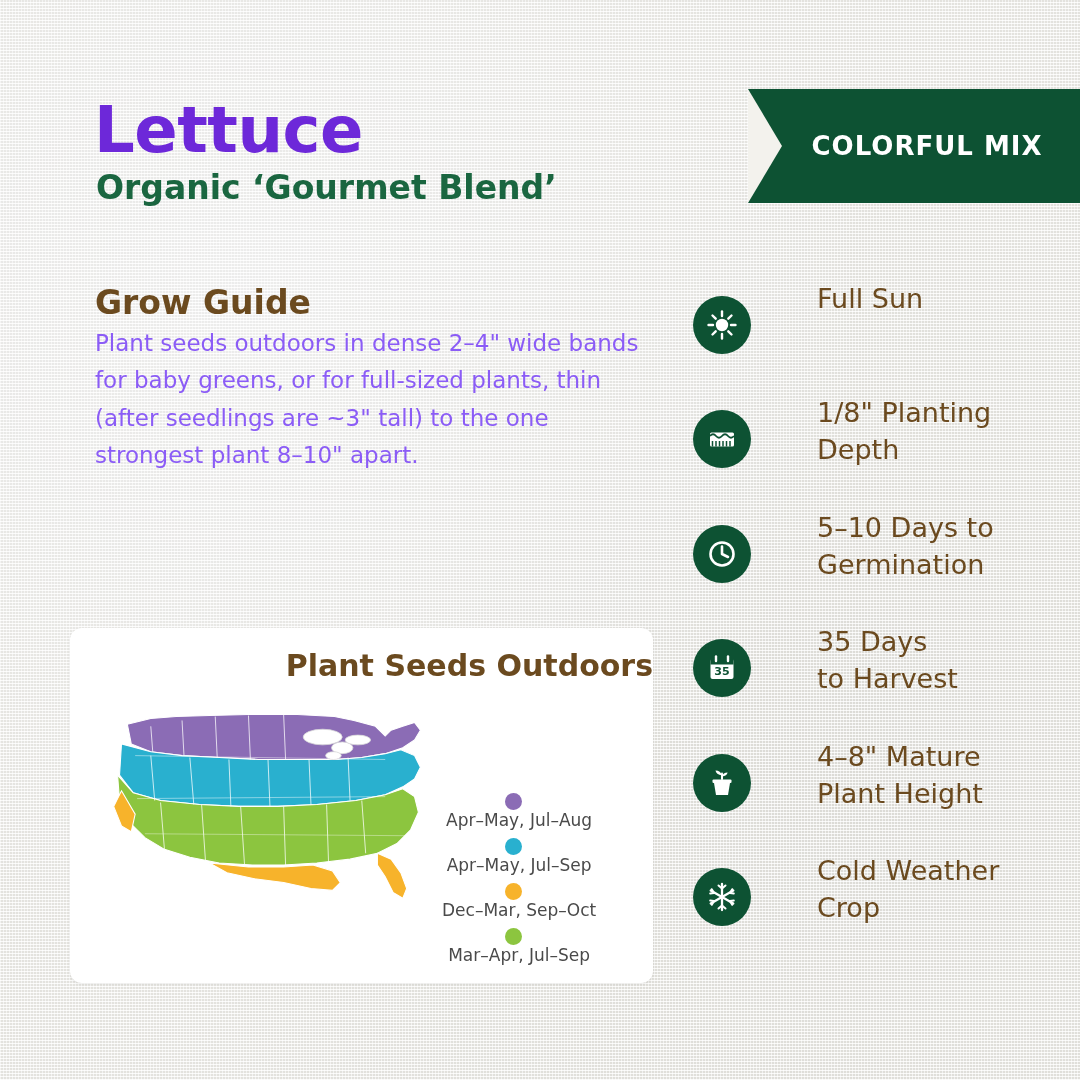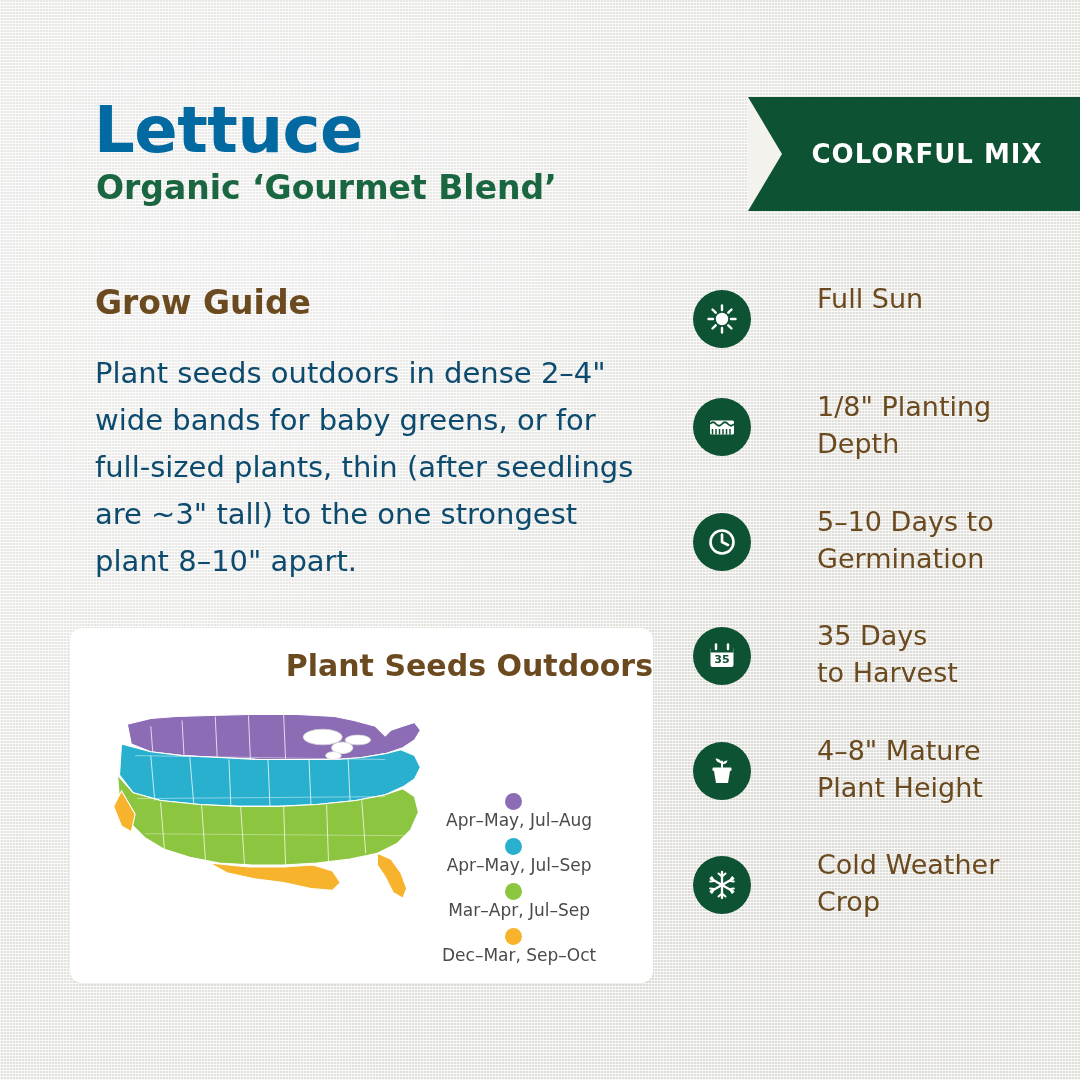--- a/index.html
+++ b/index.html
@@ -37,40 +37,40 @@
 
   
   .title {
     position: absolute;
     left: 94px;
     top: 98px;
     font-family: "DejaVu Sans", sans-serif;
     font-weight: bold;
     font-size: 64px;
     letter-spacing: -0.5px;
-    color: #0369a1;
+    color: #6d28d9;
     line-height: 1;
   }
 
   .subtitle {
     position: absolute;
     left: 96px;
     top: 170px;
     font-family: "DejaVu Sans", sans-serif;
     font-weight: bold;
     font-size: 33px;
     color: #1a6640;
     line-height: 1.1;
   }
 
   
   .ribbon {
     position: absolute;
     right: 0;
-    top: 97px;
+    top: 89px;
     width: 332px;
     height: 114px;
     background: #0d5233;
     display: flex;
     align-items: center;
     justify-content: center;
     padding-left: 26px;
   }
   .ribbon-notch {
     position: absolute;
@@ -100,26 +100,26 @@
     top: 283px;
     font-family: "DejaVu Sans", sans-serif;
     font-weight: bold;
     font-size: 33px;
     color: #6b4a1f;
   }
 
   .grow-body {
     position: absolute;
     left: 95px;
-    top: 350px;
+    top: 325px;
     width: 560px;
     font-family: "DejaVu Sans", sans-serif;
-    font-size: 29px;
+    font-size: 23px;
     line-height: 1.62;
-    color: #0c4a6e;
+    color: #8b5cf6;
   }
 
   
   .map-card {
     position: absolute;
     left: 70px;
     top: 628px;
     width: 583px;
     height: 355px;
     background: #ffffff;
@@ -182,21 +182,21 @@
   .fact-icon {
     width: 58px;
     height: 58px;
     border-radius: 50%;
     background: #0d5233;
     flex: 0 0 auto;
     display: flex;
     align-items: center;
     justify-content: center;
     margin-right: 22px;
-    margin-top: 11px;
+    margin-top: 17px;
   }
   .fact-text {
     font-family: "DejaVu Sans", sans-serif;
     font-size: 27px;
     line-height: 1.38;
     color: #6b4a1f;
     padding-top: 1px;
     margin-left: 44px;
   }
   .fact-text .line2 { display: block; }
@@ -272,26 +272,26 @@
       <div class="legend">
         <div class="legend-row">
           <span class="legend-dot" style="background:#8b6cb5"></span>
           <span class="legend-text">Apr–May, Jul–Aug</span>
         </div>
         <div class="legend-row">
           <span class="legend-dot" style="background:#29b0cf"></span>
           <span class="legend-text">Apr–May, Jul–Sep</span>
         </div>
         <div class="legend-row">
+          <span class="legend-dot" style="background:#f7b32b"></span>
+          <span class="legend-text">Dec–Mar, Sep–Oct</span>
+        </div>
+        <div class="legend-row">
           <span class="legend-dot" style="background:#8cc53f"></span>
           <span class="legend-text">Mar–Apr, Jul–Sep</span>
-        </div>
-        <div class="legend-row">
-          <span class="legend-dot" style="background:#f7b32b"></span>
-          <span class="legend-text">Dec–Mar, Sep–Oct</span>
         </div>
       </div>
     </div>
   </div>
 
   <div class="facts">
 
     <div class="fact">
       <div class="fact-icon">
         <svg width="34" height="34" viewBox="0 0 34 34">

